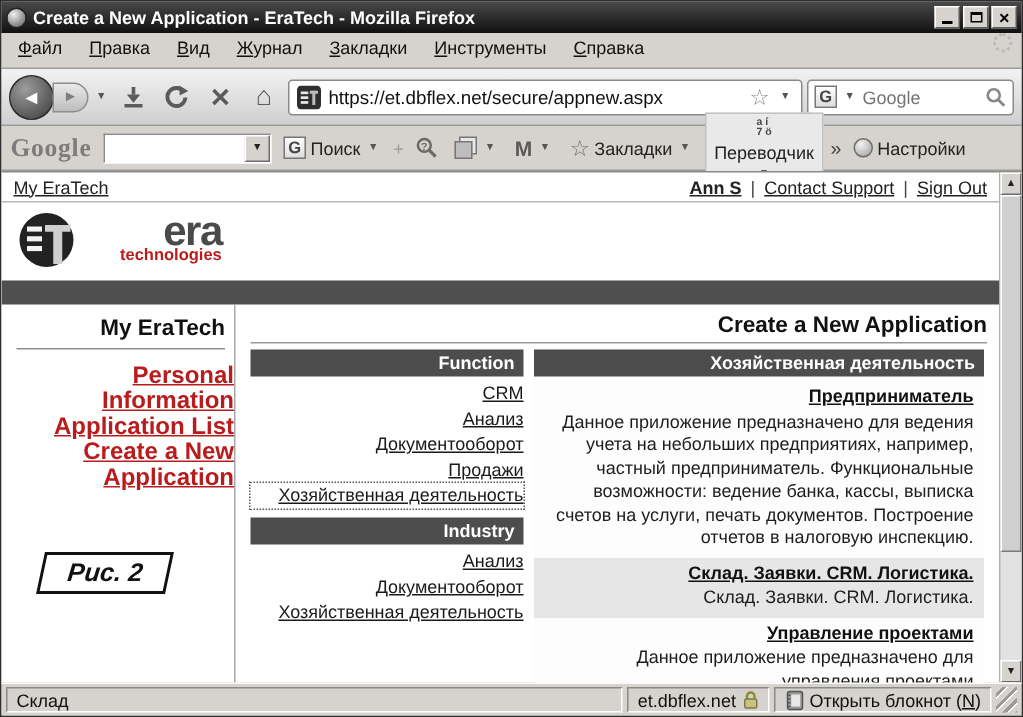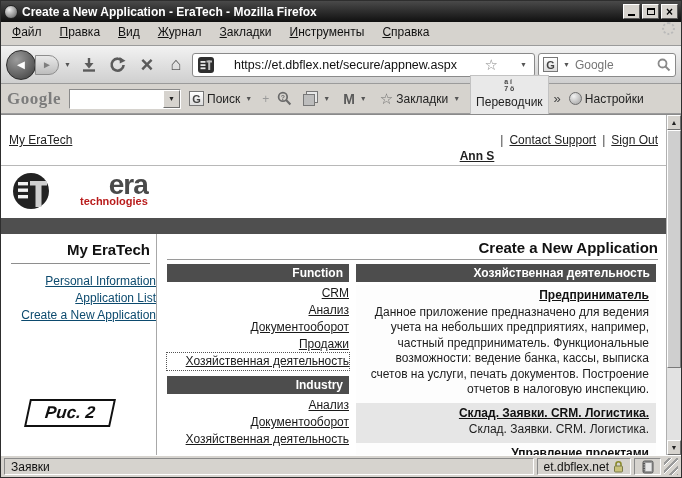--- a/index.html
+++ b/index.html
@@ -40,21 +40,21 @@
               color:#fff; display:flex; align-items:center; justify-content:center;
               font-size:13px; flex:0 0 30px; }
   .fwd-btn { width:24px; height:20px; border-radius:0 10px 10px 0; border:1px solid #8e8e8e;
              background:linear-gradient(#e9e9e9,#bdbdbd); color:#7e7e7e; display:flex;
              align-items:center; justify-content:center; font-size:10px; margin-left:-4px; }
   .mini-caret { font-size:7px; color:#555; padding:0 2px; }
   .tool-btn { width:26px; height:26px; display:flex; align-items:center; justify-content:center;
               color:#5b5b5b; font-size:17px; font-weight:bold; }
   .tool-btn svg { display:block; }
   .url-field { flex:1; height:24px; background:#fff; border:1px solid #8a8a8a; border-radius:3px;
-               display:flex; align-items:center; padding:0 5px; gap:20px; }
+               display:flex; align-items:center; padding:0 5px; gap:5px; }
   .favicon { width:16px; height:16px; flex:0 0 16px; }
   .url-input { flex:1; border:none; outline:none; font-family:"Liberation Sans",sans-serif;
                font-size:12.5px; color:#111; background:transparent; }
   .url-star { color:#8a8a8a; font-size:15px; }
   .search-box { width:138px; height:24px; background:#fff; border:1px solid #8a8a8a;
                 border-radius:3px; display:flex; align-items:center; padding:0 4px; gap:3px; }
   .g-badge { width:15px; height:15px; border:1px solid #777; display:flex; align-items:center;
              justify-content:center; font-size:11px; font-weight:bold; color:#444;
              background:linear-gradient(#fff,#ddd); }
   .search-input { flex:1; width:60px; border:none; outline:none; font-size:12px; color:#333;
@@ -86,35 +86,35 @@
 
   
   .viewport { flex:1; background:#fff; border-top:1px solid #8a8a8a; display:flex; overflow:hidden; }
   .content { flex:1; display:flex; flex-direction:column; overflow:hidden;text-align:right; }
 
   .toplinks { flex:0 0 20px; display:flex; align-items:center; font-size:12px;
               padding:2px 8px 2px 8px; border-bottom:1px solid #b8b8b8; color:#222; }
   .toplinks a, .page-link { color:#222; text-decoration:underline; cursor:pointer; }
   .toplinks .spacer { flex:1; }
   .toplinks .sep { margin:0 6px; color:#444; text-decoration:none; }
-  .user-link { font-weight:bold;margin-top:32px; }
+  .user-link { font-weight:bold; }
 
   .logo-row { flex:0 0 52px; display:flex; align-items:flex-start; padding:5px 0 0 10px; }
   .logo-text { margin-left:1px; line-height:1; }
   .logo-era { font-size:28px; font-weight:bold; color:#4a4a4a; letter-spacing:-1px; }
   .logo-tech { font-size:11px; font-weight:bold; color:#b91c1c; margin:-3px 0 0 26px; }
 
   .darkbar { flex:0 0 16px; background:#4f4f4f; }
 
   .cols { flex:1; display:flex; overflow:hidden; position:relative; }
   .sidebar { flex:0 0 156px; border-right:1px solid #a8a8a8; padding:7px 0 0 10px; position:relative; }
   .side-head { font-size:15px; font-weight:bold; color:#111; padding-bottom:5px;
                border-bottom:1px solid #8e8e8e; margin-right:6px; margin-bottom:9px; }
-  .side-link { display:block; font-size:12px; line-height:17px; color:#0c4a6e;
-               text-decoration:underline; cursor:pointer; }
+  .side-link { display:block; font-size:16px; line-height:17px; color:#b91c1c;
+               text-decoration:underline; cursor:pointer;font-weight:bold; }
   .fig-box { position:absolute; left:26px; top:165px; transform:skewX(-12deg);
              border:2px solid #111; background:#fff; padding:2px 16px; }
   .fig-box span { display:inline-block; transform:skewX(6deg); font-weight:bold;
                   font-style:italic; font-size:17px; color:#111; }
 
   .main { flex:1; padding:5px 8px 0 10px; overflow:hidden; }
   .main-title { font-size:15px; font-weight:bold; color:#111; padding-bottom:3px;
                 border-bottom:1px solid #9a9a9a; margin-bottom:4px; }
   .main-sub { font-size:12px; color:#1d1d1d; margin-bottom:9px; }
   .panels { display:flex; gap:7px; }
@@ -369,32 +369,33 @@
       <div class="sb-thumb"></div>
       <div class="sb-track"></div>
       <div class="sb-btn">
           <span>▼</span>
         </div>
     </div>
   </div>
 
   <div class="statusbar">
     <div class="sb-panel sb-status">
-      <span>Заявки</span>
+      <span>Склад</span>
     </div>
     <div class="sb-panel">
       <span>et.dbflex.net</span>
       <svg width="11" height="13" viewBox="0 0 11 13">
         <path d="M3 6V4.2a2.5 2.5 0 0 1 5 0V6" stroke="#8a8a2a" stroke-width="1.6" fill="none"></path>
         <rect x="1.5" y="6" width="8" height="6" rx="1" fill="#c9c27a" stroke="#7a7a4a"></rect>
       </svg>
     </div>
     <div class="sb-panel">
       <svg width="13" height="14" viewBox="0 0 13 14">
         <rect x="2" y="1" width="10" height="12" rx="1.5" fill="#9a9a9a" stroke="#555"></rect>
         <rect x="4.5" y="3" width="6" height="8" fill="#e8e8e8"></rect>
         <path d="M2 3.5h2M2 6h2M2 8.5h2M2 11h2" stroke="#555" stroke-width="1"></path>
       </svg>
+      <span><span>Открыть блокнот (</span><span class="hotkey">N</span><span>)</span></span>
     </div>
     <div class="sb-panel grip"></div>
   </div>
 
 </div>
 
 </body></html>

